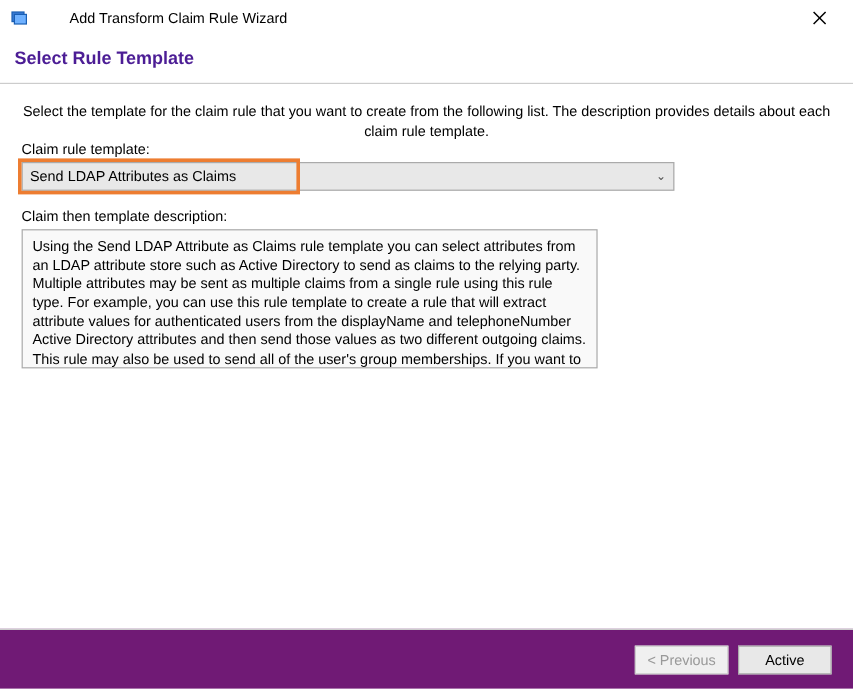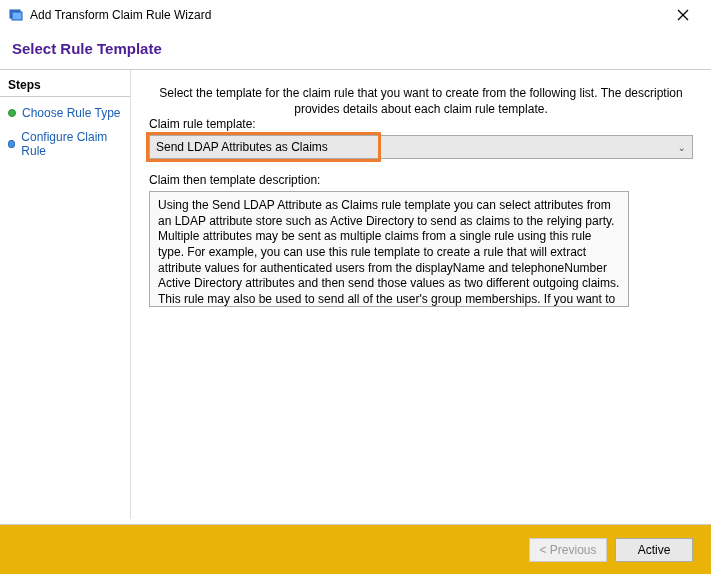--- a/index.html
+++ b/index.html
@@ -28,20 +28,21 @@
       height: 16px;
       margin-right: 6px;
       display: inline-flex;
       align-items: center;
       justify-content: center;
     }
     .titlebar .title {
       font-size: 12px;
       color: #000;
       flex: 1;
+      margin-left: 28px;
     }
     .titlebar .close-btn {
       width: 40px;
       height: 28px;
       display: flex;
       align-items: center;
       justify-content: center;
       font-size: 14px;
       color: #000;
       cursor: pointer;
@@ -160,21 +161,21 @@
       bottom: 0;
       right: 0;
       width: 100%;
       height: 50px;
       border-top: 1px solid #ccc;
       display: flex;
       justify-content: flex-end;
       align-items: center;
       padding: 0 18px;
       gap: 8px;
-      background: #eab308;
+      background: #701a75;
     }
     .btn {
       min-width: 78px;
       height: 24px;
       border: 1px solid #aaa;
       background: #e8e8e8;
       font-size: 12px;
       display: flex;
       align-items: center;
       justify-content: center;
@@ -216,31 +217,20 @@
       <line x1="11" y1="1" x2="1" y2="11" stroke="#000" stroke-width="1.2"></line>
     </svg>
   </div>
 </div>
 
 <div class="heading-area">
   <h1>Select Rule Template</h1>
 </div>
 
 <div class="main-split">
-  <div class="sidebar">
-    <div class="sidebar-header">Steps</div>
-    <div class="step-item">
-      <span class="step-bullet done"></span>
-      <span class="step-label">Choose Rule Type</span>
-    </div>
-    <div class="step-item">
-      <span class="step-bullet current"></span>
-      <span class="step-label">Configure Claim Rule</span>
-    </div>
-  </div>
 
   <div class="content">
     <div class="intro">Select the template for the claim rule that you want to create from the following list. The description provides details about each claim rule template.</div>
 
     <div class="field-label">Claim rule template:</div>
     <div class="dropdown-wrap">
       <div class="dropdown">
         <span class="dd-text">Send LDAP Attributes as Claims</span>
         <span class="dd-arrow">⌄</span>
       </div>

